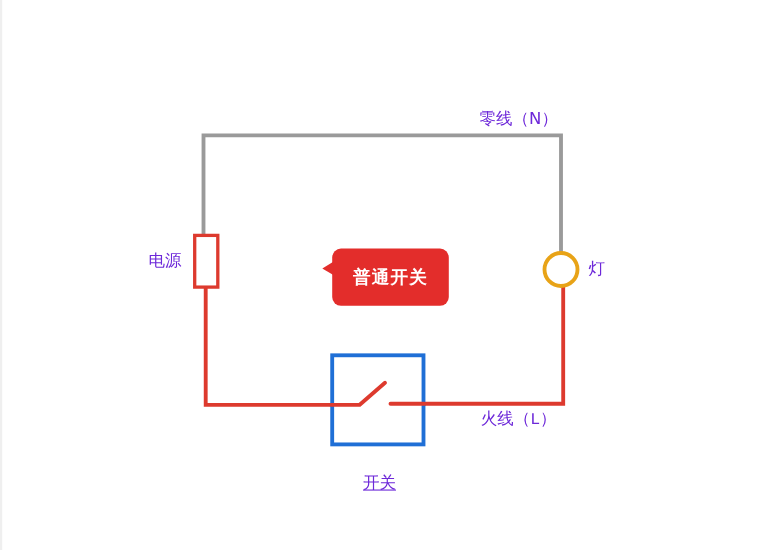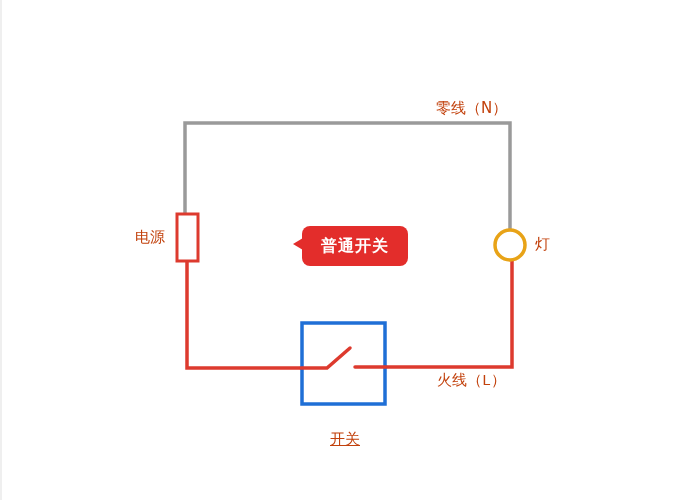--- a/index.html
+++ b/index.html
@@ -1,21 +1,21 @@
 <!DOCTYPE html>
 <html><head>
   <meta charset="utf-8">
   <style>
     html, body { margin: 0; padding: 0; background: #ffffff; }
     body { width: 698px; height: 500px; position: relative; overflow: hidden;
            font-family: "DejaVu Sans", "Liberation Sans", sans-serif; }
     .edge { position: absolute; left: 0; top: 0; width: 2px; height: 500px; background: #efefef; }
     svg.diagram { position: absolute; left: 0; top: 0; }
-    .label { position: absolute; font-size: 15px; color: #c2410c; white-space: nowrap; line-height: 1; }
-    .callout { position: absolute; left: 302px; top: 226px; width: 106px; height: 40px;
+    .label { position: absolute; font-size: 15px; color: #6d28d9; white-space: nowrap; line-height: 1; }
+    .callout { position: absolute; left: 302px; top: 226px; width: 106px; height: 52px;
                background: #e32d2b; border-radius: 8px; color: #fff; font-size: 16px; font-weight: bold;
                display: flex; align-items: center; justify-content: center; letter-spacing: 1px; }
     .callout::before { content: ""; position: absolute; left: -9px; top: 12px;
                border-top: 6px solid transparent; border-bottom: 6px solid transparent;
                border-right: 10px solid #e32d2b; }
   </style>
 </head>
 <body>
 
 <div class="edge"></div>

